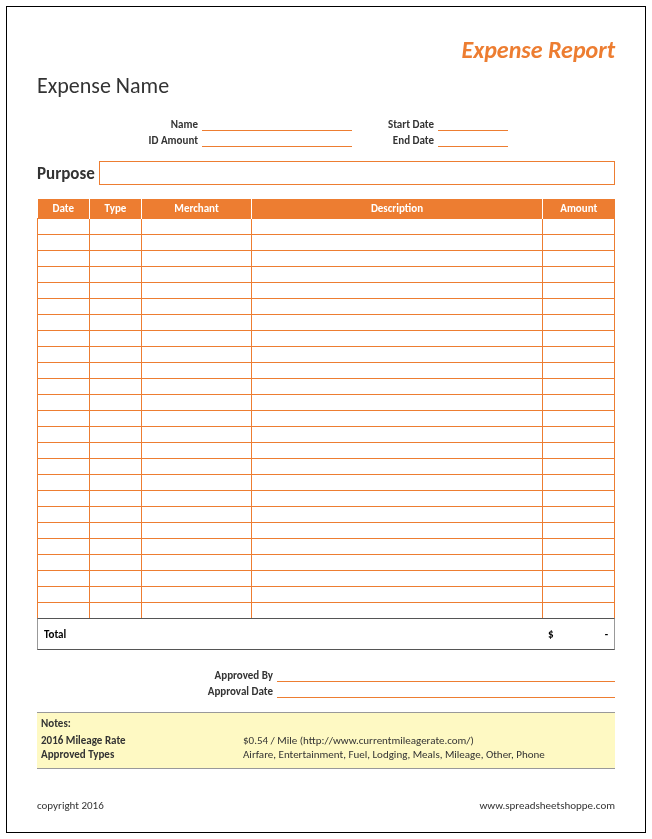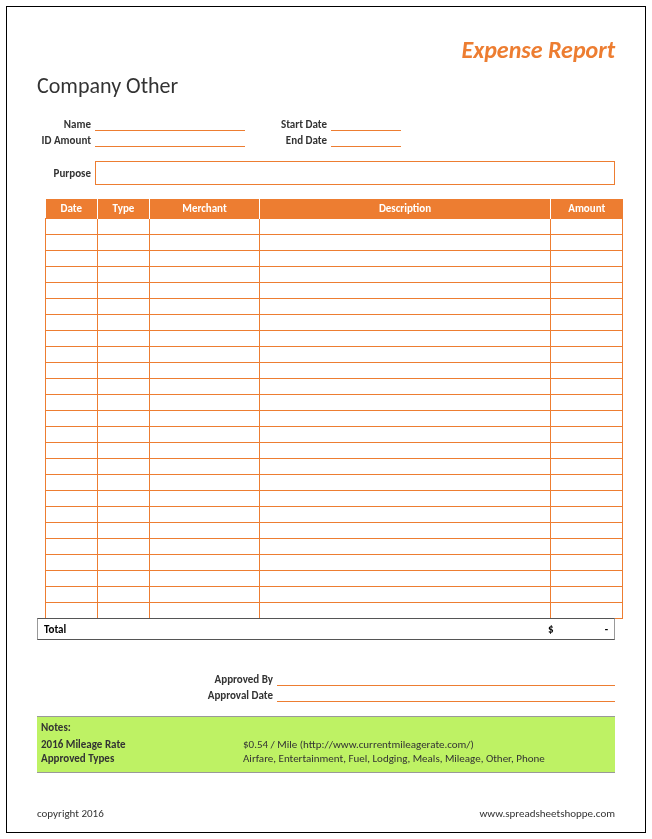--- a/index.html
+++ b/index.html
@@ -24,21 +24,21 @@
     font-style: italic;
     margin-bottom: 8px;
   }
   .company {
     font-size: 22px;
     color: #333;
     margin-bottom: 18px;
   }
   .info-row {
     display: flex;
-    justify-content: flex-start;
+    justify-content: center;
     margin-bottom: 2px;
     gap: 28px;
   }
   .info-field {
     display: flex;
     align-items: flex-end;
     font-size: 11px;
   }
   .info-field .lbl {
     font-weight: bold;
@@ -53,33 +53,33 @@
     width: 150px;
   }
   .info-field.right .lbl { min-width: 58px; }
   .purpose-row {
     display: flex;
     align-items: center;
     margin-top: 14px;
     margin-bottom: 14px;
   }
   .purpose-row .lbl {
-    font-size: 11px;
+    font-size: 17px;
     font-weight: bold;
     text-align: right;
     min-width: 58px;
     padding-right: 4px;
     color: #333;
   }
   .purpose-box {
     flex: 1;
     height: 24px;
     border: 1px solid #ed7d31;
   }
-  .grid { border-collapse: collapse; width: 100%; table-layout: fixed; margin-left: 8px; }
+  .grid { border-collapse: collapse; width: 100%; table-layout: fixed; }
   .grid th {
     background: #ed7d31;
     color: #fff;
     font-size: 11px;
     font-weight: bold;
     padding: 3px 0;
     border-right: 1px solid #fff;
   }
   .grid th:last-child { border-right: none; }
   .grid td {
@@ -94,33 +94,33 @@
   .col-desc { width: auto; }
   .col-amount { width: 72px; }
   .total-row {
     display: flex;
     border-left: 1px solid #999;
     border-right: 1px solid #999;
     border-top: 1.5px solid #555;
     border-bottom: 1.5px solid #555;
     font-size: 11px;
     font-weight: bold;
-    height: 22px;
+    height: 32px;
     align-items: center;
     margin-top: -1px;
   }
   .total-row .tlabel { padding-left: 6px; flex: 1; }
   .total-row .tamt {
     width: 72px;
     display: flex;
     justify-content: space-between;
     padding: 0 6px;
   }
   .approval {
-    margin-top: 32px;
+    margin-top: 18px;
     margin-bottom: 14px;
   }
   .approval-row {
     display: flex;
     align-items: flex-end;
     margin-bottom: 2px;
     font-size: 11px;
   }
   .approval-row .albl {
     font-weight: bold;
@@ -130,47 +130,47 @@
     color: #333;
   }
   .approval-row .aline {
     border-bottom: 1px solid #ed7d31;
     height: 14px;
     flex: 1;
   }
   .notes {
     border-top: 1px solid #999;
     border-bottom: 1px solid #999;
-    background: #bef264;
+    background: #fef9c3;
     padding: 4px 4px 6px 4px;
     font-size: 11px;
     color: #333;
   }
   .notes-title { font-weight: bold; margin-bottom: 4px; }
   .note-line { display: flex; margin-bottom: 1px; gap: 32px; }
   .note-line .nlbl { font-weight: bold; width: 150px; }
   .note-line .nval { flex: 1; margin-left: 20px; }
   .footer {
     position: absolute;
-    bottom: 12px;
+    bottom: 20px;
     left: 30px;
     right: 30px;
     display: flex;
     justify-content: space-between;
     font-size: 11px;
     color: #333;
   }
 </style>
 </head>
 <body>
 
 <div class="page">
 
   <div class="title">Expense Report</div>
-  <div class="company">Company Other</div>
+  <div class="company">Expense Name</div>
 
   <div class="info-row">
     <div class="info-field">
       <div class="lbl">Name</div>
       <div class="line"></div>
     </div>
     <div class="info-field right">
       <div class="lbl">Start Date</div>
       <div class="line" style="width:70px"></div>
     </div>

